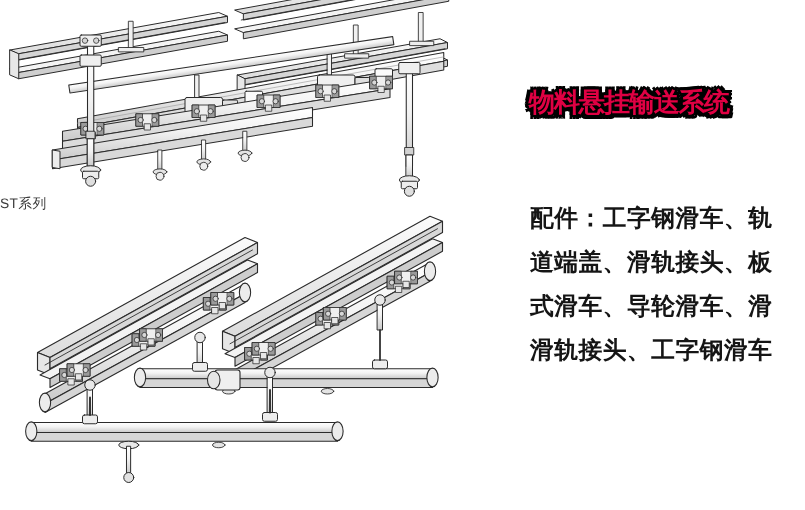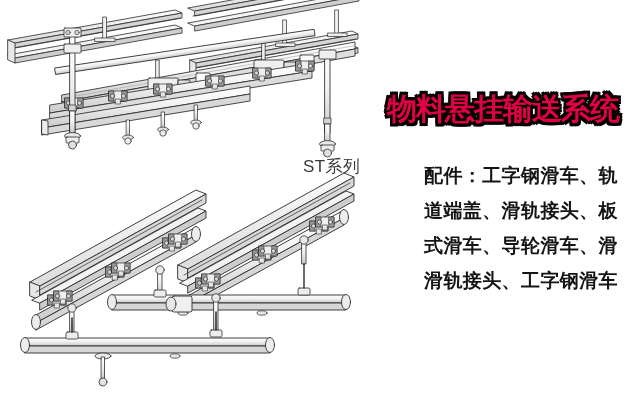--- a/index.html
+++ b/index.html
@@ -22,53 +22,52 @@
     left: 0;
     top: 0;
     width: 360px;
     height: 408px;
   }
   .diagram-svg { display: block; }
 
   .series-label {
     position: absolute;
     width: 100%;
-    text-align: right;
+    text-align: left;
     font-family: "Liberation Sans", "DejaVu Sans", sans-serif;
-    font-size: 17px;
+    font-size: 11px;
     color: #3a3a3a;
     letter-spacing: 0.3px;
   }
   .series-label-st { left: 0; top: 155px; }
   .series-label-sh { left: 0; top: 376px; }
 
   
   .title-block {
     position: absolute;
     left: 362px;
     top: 72px;
     width: 282px;
     text-align: center;
   }
   .headline {
-    font-family: Liberation Mono, monospace;
-    font-size: 30px;
+    font-family: Liberation Sans, sans-serif;
+    font-size: 21px;
     font-weight: bold;
     line-height: 1;
     color: #E00043;
     letter-spacing: -1px;
     -webkit-text-stroke: 3.5px #000000;
     paint-order: stroke fill;
     text-shadow:
       -2.6px -2.6px 0 #000, 2.6px -2.6px 0 #000,
       -2.6px  2.6px 0 #000, 2.6px  2.6px 0 #000,
       -2.6px 0 0 #000, 2.6px 0 0 #000,
       0 -2.6px 0 #000, 0 2.6px 0 #000;
     white-space: nowrap;
-    margin-top: 24px;
   }
 
   .body-copy {
     position: absolute;
     left: 380px;
     top: 158px;
     width: 264px;
     font-family: "DejaVu Serif", "Liberation Serif", serif;
     font-weight: bold;
     font-size: 19px;

